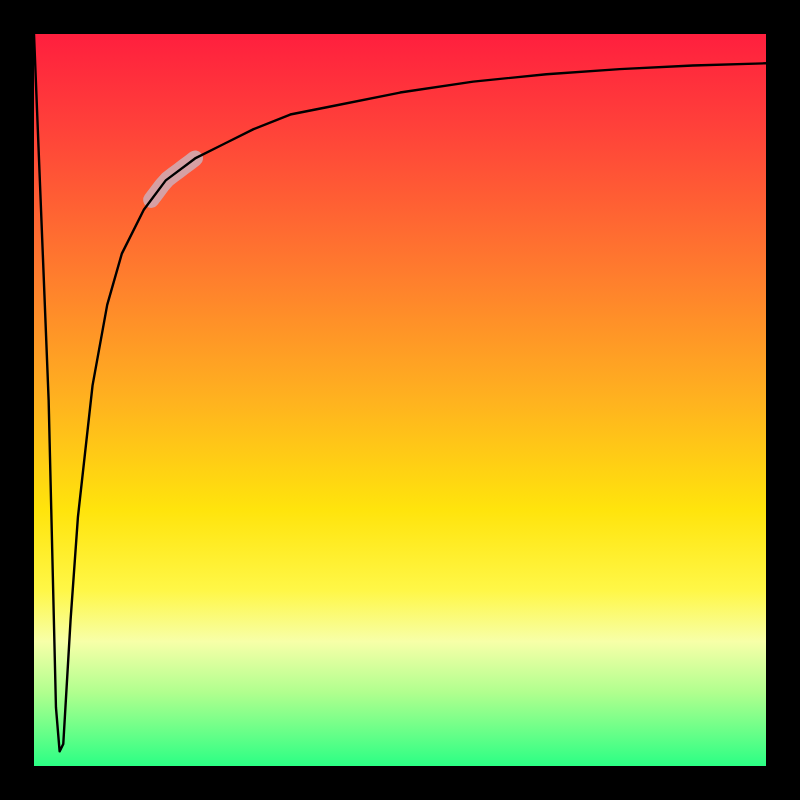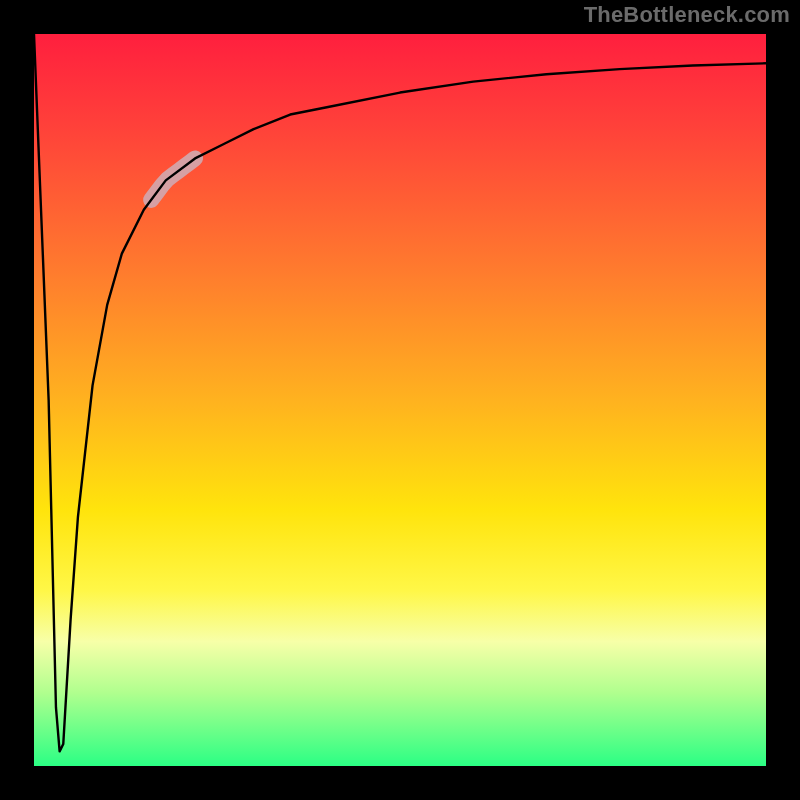--- a/index.html
+++ b/index.html
@@ -54,21 +54,20 @@
     width: 732px;
     height: 732px;
     overflow: visible;
   }
 </style>
 </head>
 <body>
 
 <div class="frame">
 
-  <div class="watermark">TheBottleneck.com</div>
 
   <div class="plot-area">
     <svg class="curve" viewBox="0 0 732 732" preserveAspectRatio="none">
       <path id="hlseg" fill="none" stroke="#d6a0a4" stroke-width="16" stroke-linecap="round" d="M117.12 165.92 L122.61 158.60 L128.10 151.28 L133.59 145.03 L139.08 140.91 L144.57 136.79 L150.06 132.68 L155.55 128.56 L161.04 124.44"></path>
       <path id="mainpath" fill="none" stroke="#000000" stroke-width="2.4" stroke-linejoin="round" d="M0.00 0.00 L14.64 366.00 L21.96 673.44 L25.62 717.36 L29.28 710.04 L36.60 585.60 L43.92 483.12 L58.56 351.36 L73.20 270.84 L87.84 219.60 L109.80 175.68 L131.76 146.40 L161.04 124.44 L190.32 109.80 L219.60 95.16 L256.20 80.52 L292.80 73.20 L366.00 58.56 L439.20 47.58 L512.40 40.26 L585.60 35.14 L658.80 31.48 L732.00 29.28"></path>
     </svg>
   </div>
 
 </div>
 

